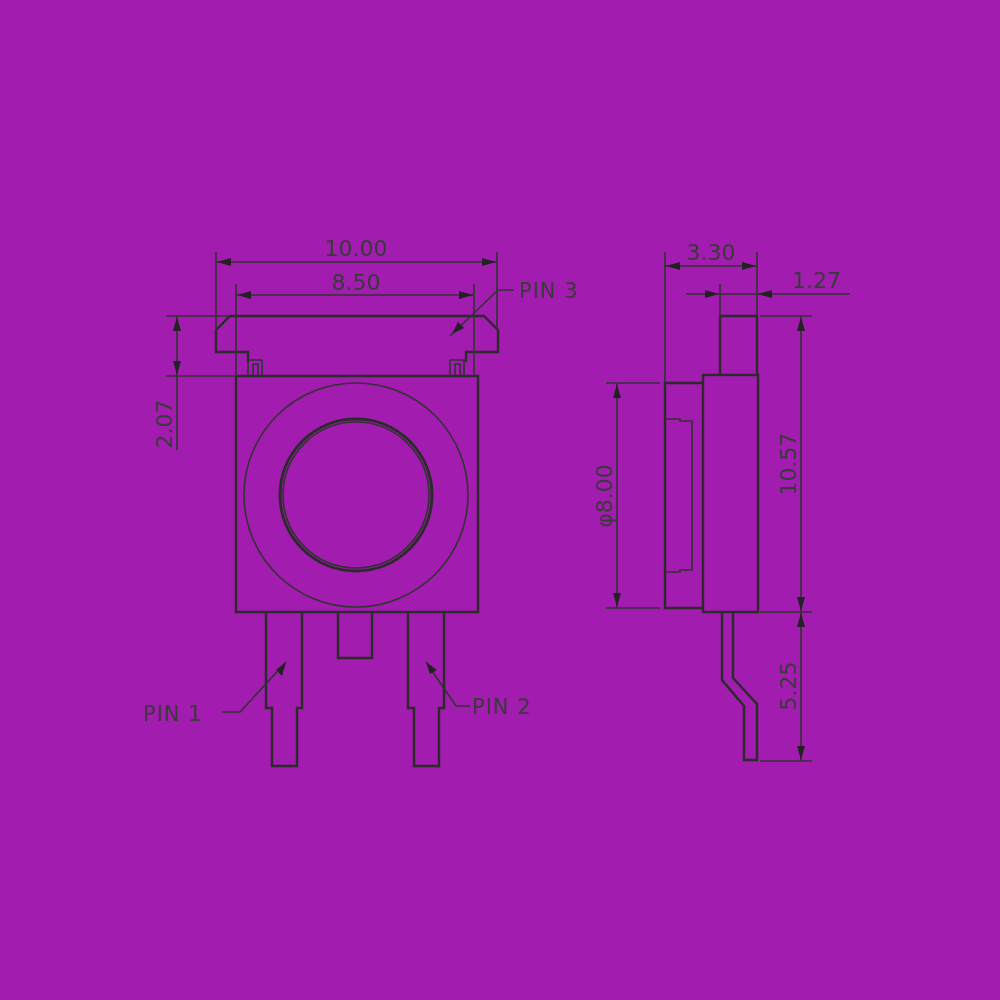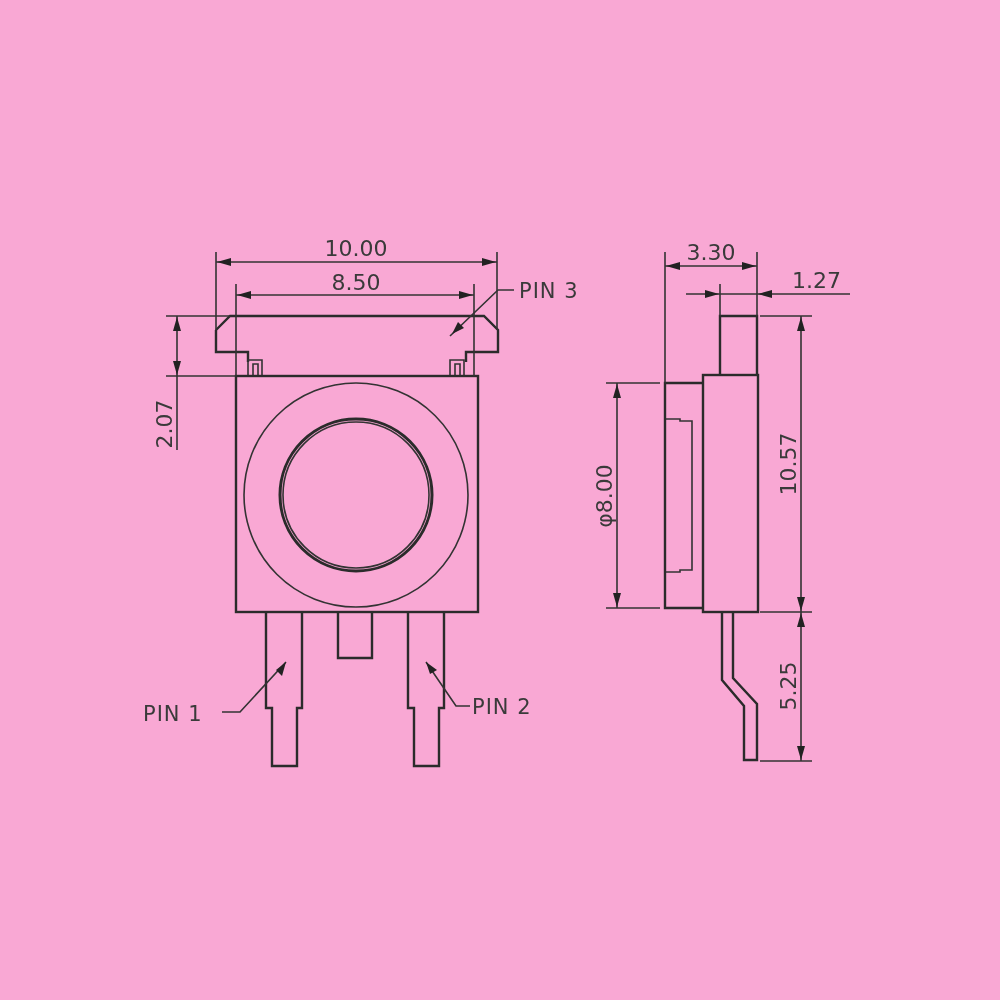--- a/index.html
+++ b/index.html
@@ -1,16 +1,16 @@
 <!DOCTYPE html>
 <html><head>
   <meta charset="utf-8">
   <style>
     html, body { margin: 0; padding: 0; background: #ffffff; }
-    #canvas { position: relative; width: 1000px; height: 1000px; background: #f9a8d4; overflow: hidden; }
+    #canvas { position: relative; width: 1000px; height: 1000px; background: #a21caf; overflow: hidden; }
     svg { position: absolute; left: 0; top: 0; }
     .ln { stroke: #2b2b2b; stroke-width: 2.4; fill: none; stroke-linejoin: miter; }
     .thin { stroke: #333333; stroke-width: 1.6; fill: none; }
     .dim { stroke: #333333; stroke-width: 1.6; fill: none; }
     .arr { fill: #222222; stroke: none; }
     .txt { font-family: "DejaVu Sans", sans-serif; font-size: 22px; fill: #3a3a3a; }
     .lbl { font-family: "DejaVu Sans", sans-serif; font-size: 21px; fill: #3a3a3a; letter-spacing: 1px; }
   </style>
 </head>
 <body>

